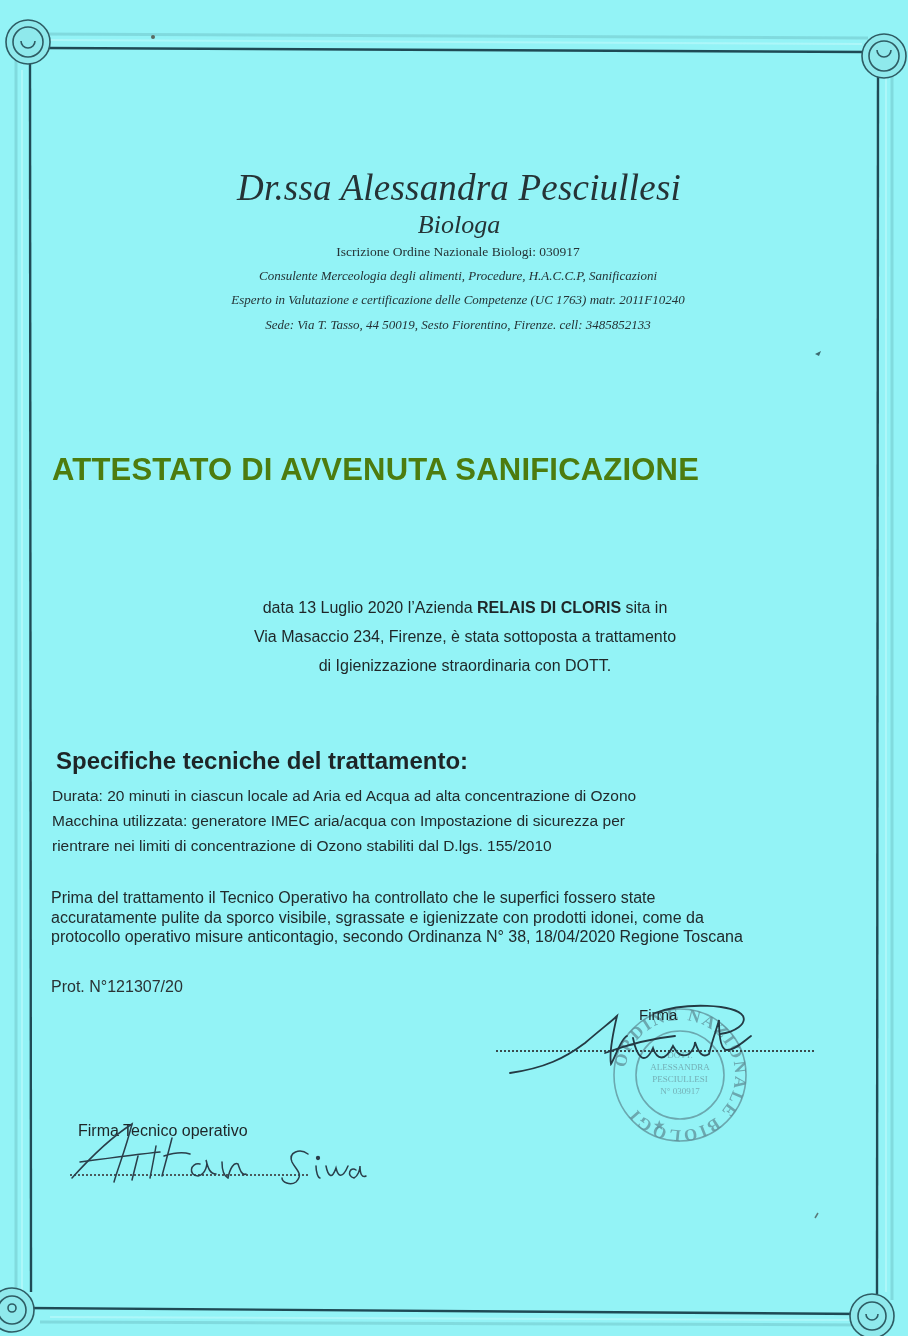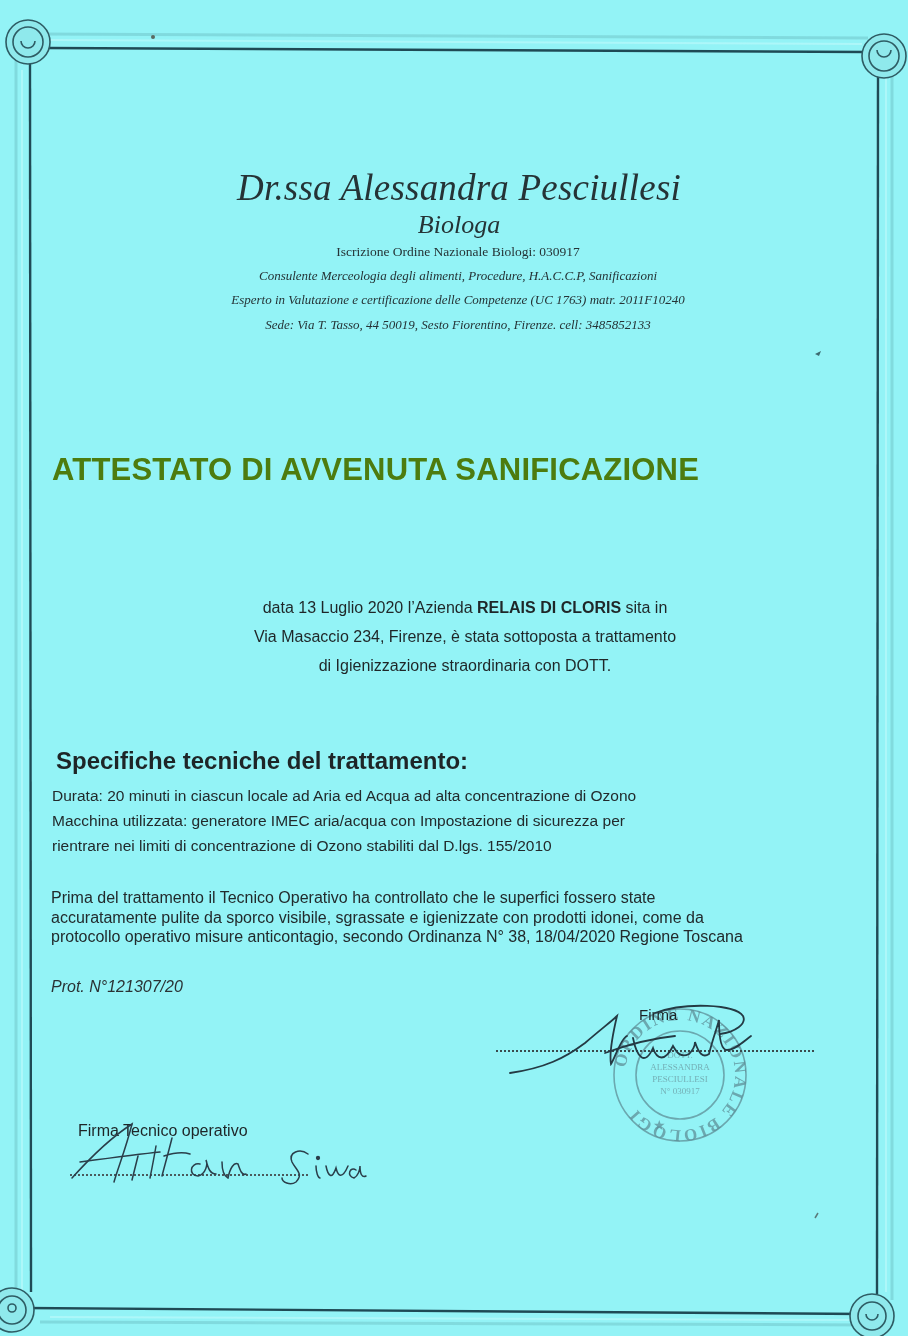--- a/index.html
+++ b/index.html
@@ -23,21 +23,21 @@
     .title { position: absolute; top: 452px; left: 52px; font-size: 31px; font-weight: bold; color: #4d7c0f; white-space: nowrap; letter-spacing: 0.2px; }
 
     .decl { position: absolute; top: 593px; left: 100px; width: 730px; text-align: center; font-size: 16px; line-height: 29px; color: #1f2628; }
     .decl b { font-weight: bold; }
 
     .spec-h { position: absolute; top: 747px; left: 56px; font-size: 24px; font-weight: bold; color: #1e2527; white-space: nowrap; }
     .spec-lines { position: absolute; top: 783px; left: 52px; font-size: 15.5px; line-height: 25px; color: #222a2c; white-space: nowrap; }
 
     .note { position: absolute; top: 888px; left: 51px; font-size: 16px; line-height: 19.5px; color: #222a2c; white-space: nowrap; }
 
-    .prot { position: absolute; top: 978px; left: 51px; font-size: 16px; font-style: italic; color: #2a3234; white-space: nowrap; }
+    .prot { position: absolute; top: 978px; left: 51px; font-size: 16px; color: #2a3234; white-space: nowrap; }
 
     .firma-main { position: absolute; top: 1006px; left: 595px; font-size: 15px; color: #1e2527; margin-left: 44px; }
     .dots-main { position: absolute; top: 1050px; left: 496px; width: 318px; border-bottom: 2px dotted #3a4a4d; }
 
     .firma-tec { position: absolute; top: 1122px; left: 78px; font-size: 16px; color: #1e2527; white-space: nowrap; text-align: right; }
     .dots-tec { position: absolute; top: 1174px; left: 70px; width: 238px; border-bottom: 2px dotted #4a5a5d; }
 
     .sig, .stamp { position: absolute; pointer-events: none; }
   </style>
 </head>

